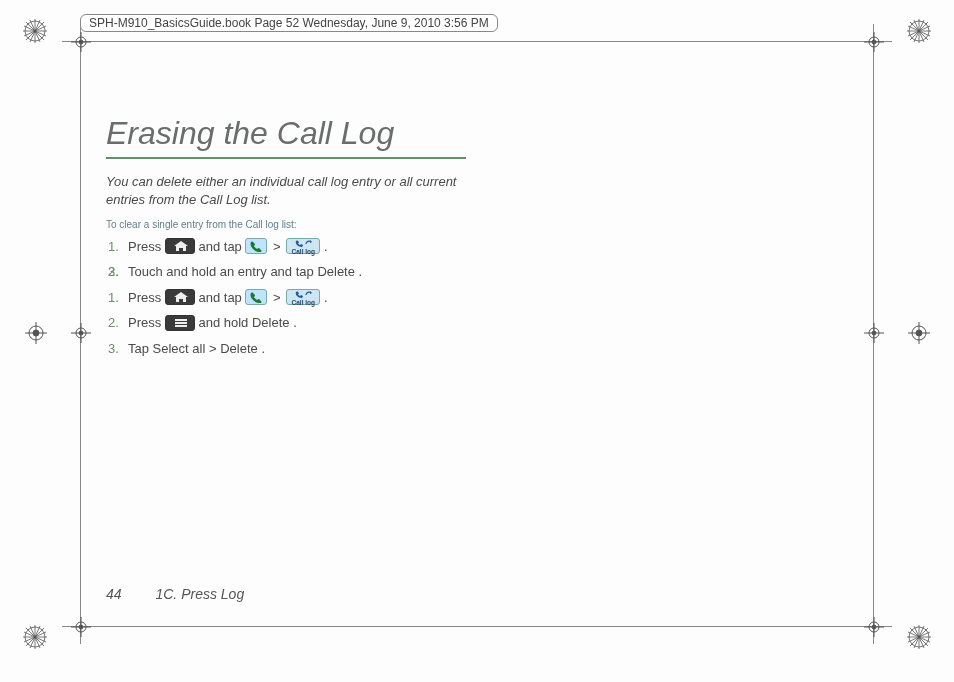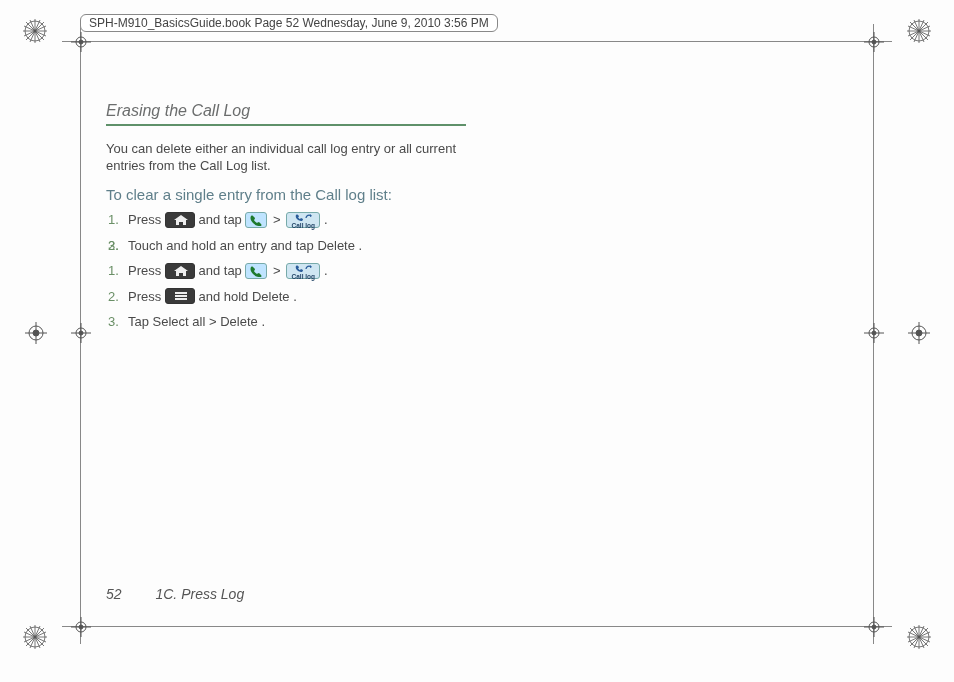--- a/index.html
+++ b/index.html
@@ -47,38 +47,39 @@
   .col {
     position: absolute;
     left: 106px;
     top: 96px;
     width: 360px;
     font-size: 13px;
     line-height: 1.35;
   }
   .title {
     font-style: italic;
-    font-size: 16px;
+    font-size: 32px;
     color: #6b6d6d;
-    margin: 4px 0 2px 0;
+    margin: 16px 0 2px 0;
     font-weight: normal;
   }
   .title-rule {
     height: 2px;
     background: #5f916a;
     width: 360px;
     margin-bottom: 14px;
   }
   .intro {
     color: #4a4a4a;
     margin-bottom: 10px;
+    font-style: italic;
   }
   .subhead {
     color: #5f7f8a;
-    font-size: 15px;
+    font-size: 10px;
     margin: 8px 0 6px 0;
   }
   ol.steps {
     list-style: none;
     padding: 0;
     margin: 0 0 6px 0;
   }
   ol.steps li {
     position: relative;
     padding-left: 22px;
@@ -429,15 +430,15 @@
       <span>Tap </span>
       <span class="bold-ui">Select all</span>
       <span class="bold-ui"> &gt; </span>
       <span class="bold-ui">Delete</span>
       <span>.</span>
     </li>
   </ol>
 </div>
 
 <div class="footer">
-  <span class="pagenum">52</span>
+  <span class="pagenum">44</span>
   <span>1C. Press Log</span>
 </div>
 
 </body></html>

